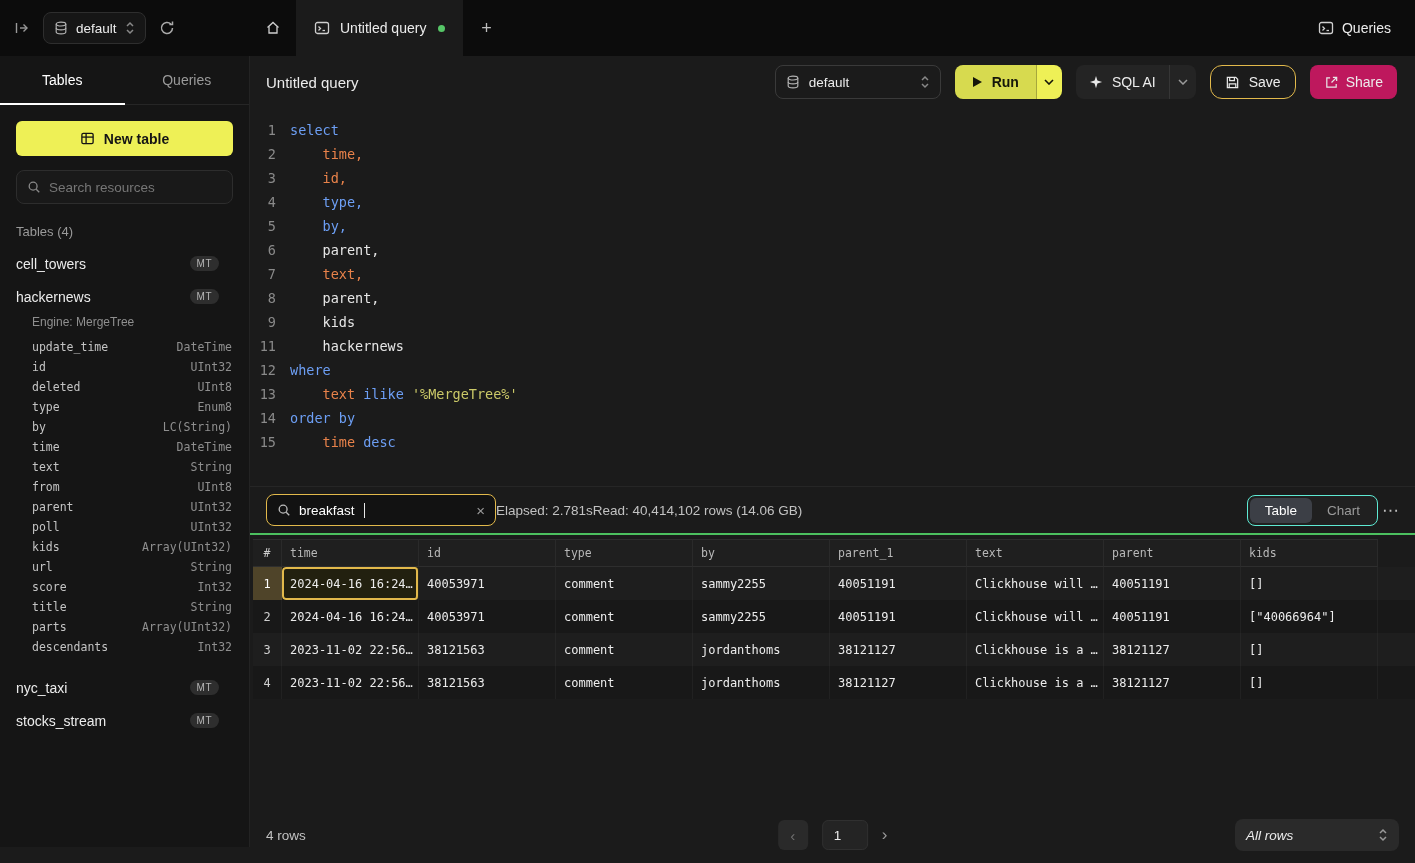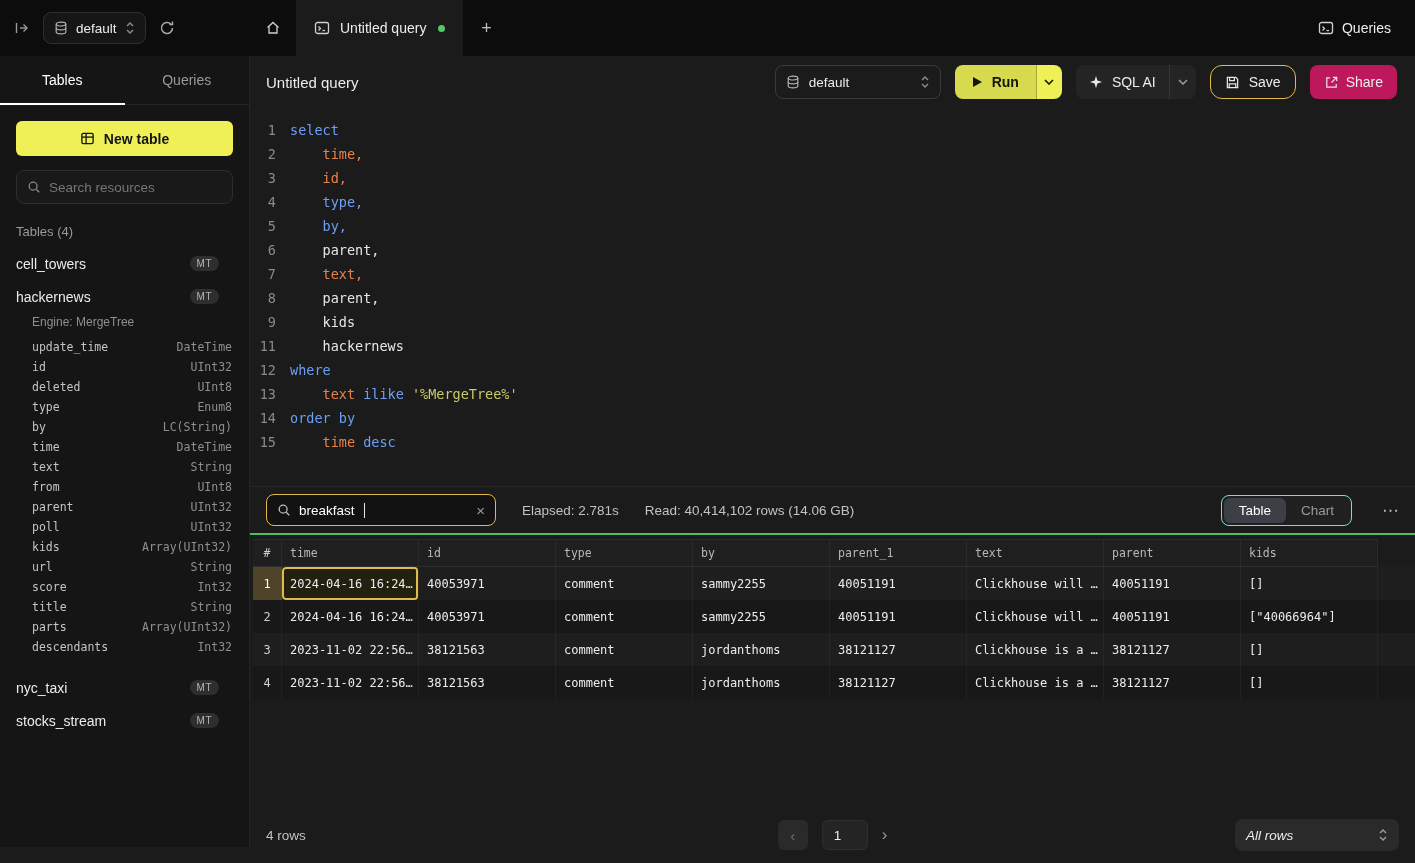--- a/index.html
+++ b/index.html
@@ -73,21 +73,21 @@
   .ed-line{display:flex;}
   .ed-num{flex:0 0 26px;width:26px;text-align:right;color:#8a8a8a;user-select:none;}
   .ed-code{white-space:pre;margin-left:14px;}
   .tk-kw{color:#6d9ff5;}
   .tk-fn{color:#e8824a;}
   .tk-str{color:#cbc968;}
   .tk-pln{color:#e6e6e6;}
 
   
   .results{flex:1;display:flex;flex-direction:column;border-top:1px solid #262626;}
-  .results-toolbar{height:46px;flex:0 0 46px;display:flex;align-items:center;padding:0 16px;gap:26px;}
+  .results-toolbar{height:46px;flex:0 0 46px;display:flex;align-items:center;padding:0 16px;}
   .result-search{width:230px;height:32px;border:1.5px solid var(--focus);border-radius:8px;background:#121212;display:flex;align-items:center;gap:8px;padding:0 10px;cursor:text;}
   .search-text{font-size:13.5px;color:#fff;}
   .caret{display:inline-block;width:1.5px;height:15px;background:#e8e8e8;margin-left:1px;vertical-align:-2px;animation:blink 1.1s steps(1) infinite;}
   @keyframes blink{50%{opacity:0;}}
   .clear-x{margin-left:auto;color:var(--dim);font-size:15px;cursor:pointer;}
   .stat{font-size:13.5px;color:#c2c2c2;}
   .view-toggle{margin-left:auto;display:flex;background:#202020;border:1px solid #5eead4;border-radius:8px;padding:2px;}
   .vt-seg{padding:5px 15px;font-size:13.5px;border-radius:6px;color:var(--dim);cursor:pointer;}
   .vt-seg.active{background:#3c3f46;color:#fff;}
   .more-btn{color:#bdbdbd;font-size:17px;margin-left:4px;cursor:pointer;}

